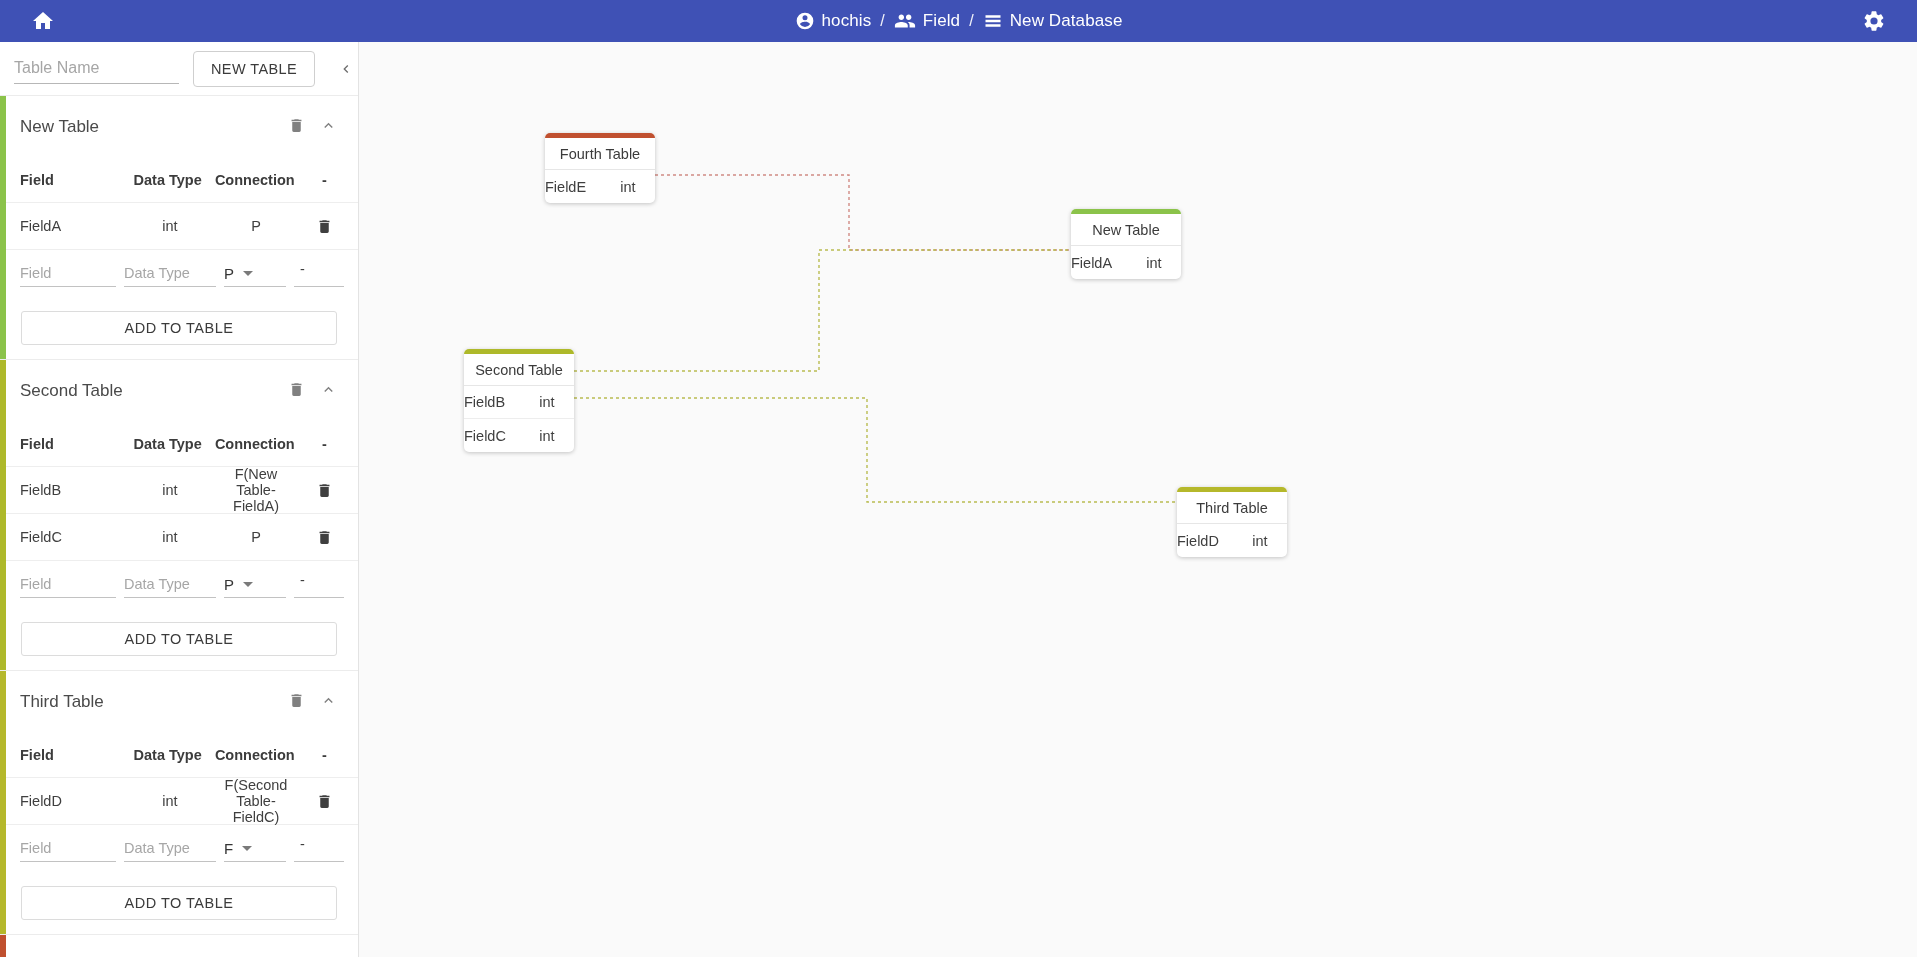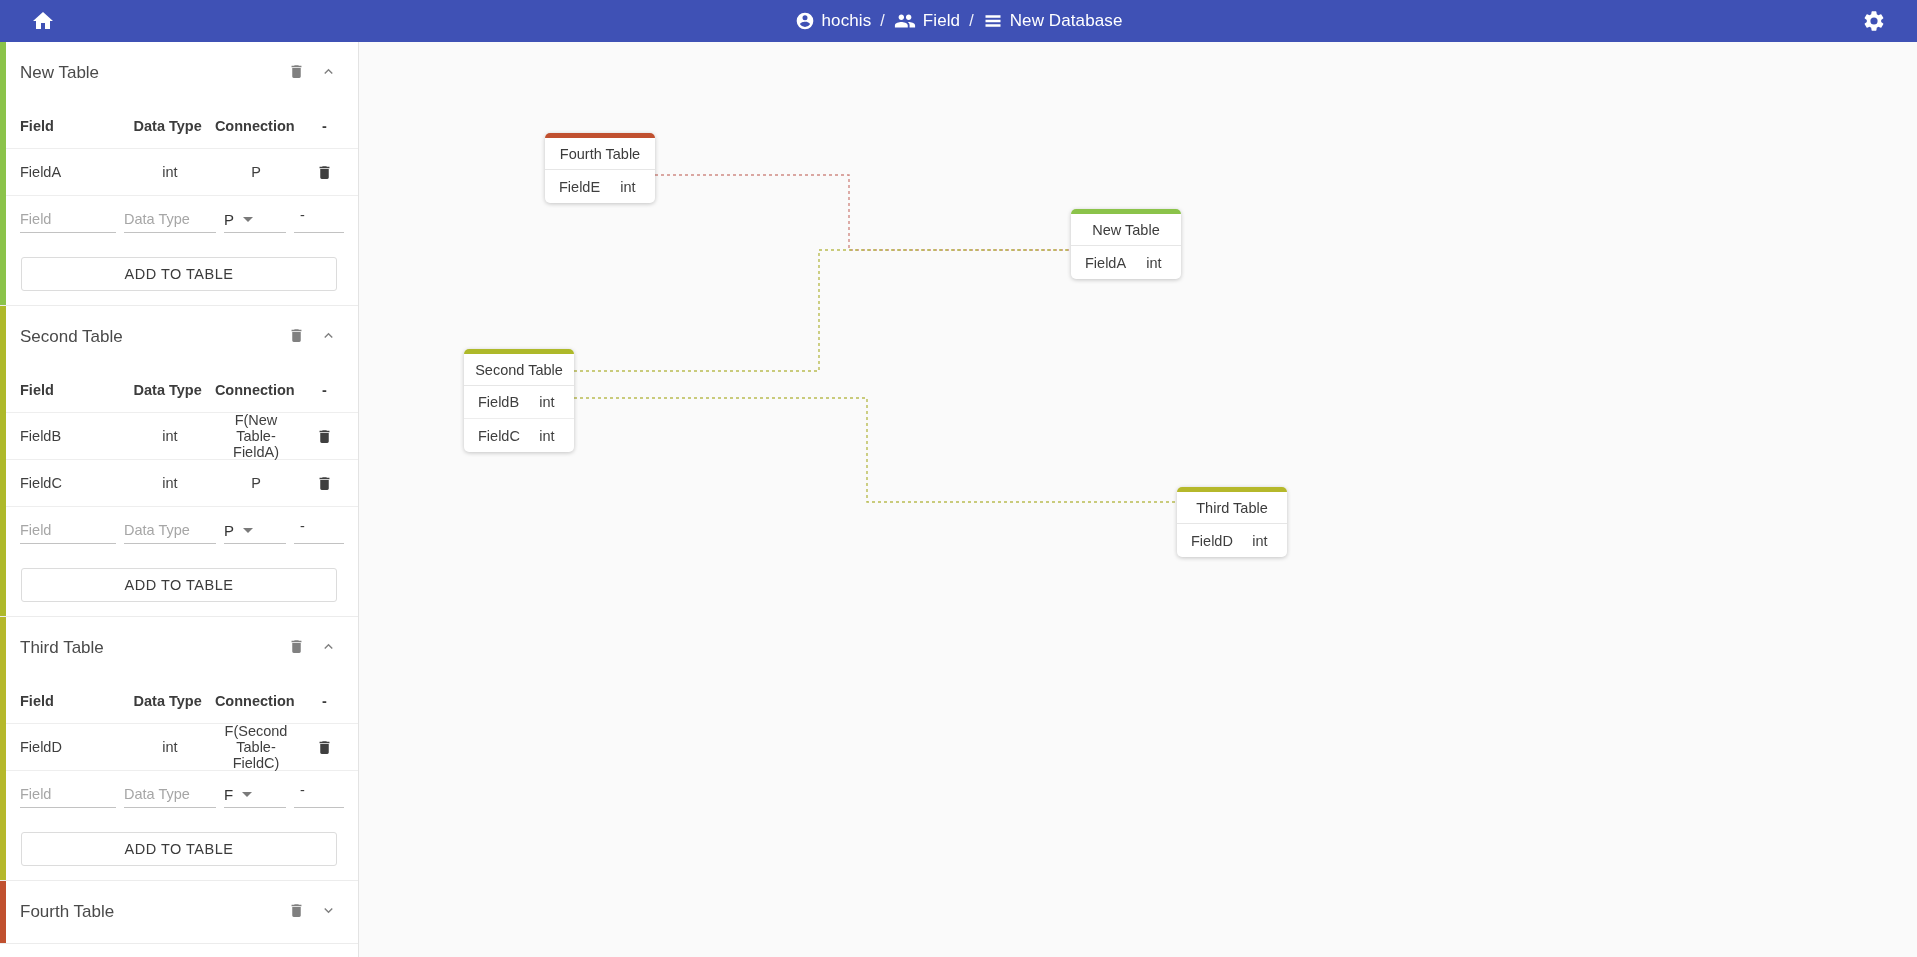--- a/index.html
+++ b/index.html
@@ -150,21 +150,21 @@
     height: 32px; display: flex; align-items: center; justify-content: center;
     font-size: 14.5px; color: #3b3b3b;
     border-bottom: 1px solid #e6e6e6;
   }
   .node-row {
     height: 33px; display: flex; align-items: center;
     font-size: 14.5px; color: #3f3f3f;
     border-bottom: 1px solid #ededed;
   }
   .node-row:last-child { border-bottom: none; }
-  .nr-name { padding-left: 14px; width: 62px; }
+  .nr-name { padding-left: 0; width: 62px; }
   .nr-type { flex: 1; text-align: center; padding-right: 6px; }
 </style>
 </head>
 <body>
 
 <div id="app">
 
   <div class="appbar">
     <div class="appbar-left">
       <span class="ic">
@@ -206,20 +206,31 @@
     <div class="appbar-right">
       <span class="ic">
         <svg width="24" height="24" viewBox="0 0 24 24">
             <path d="M19.14 12.94a7.07 7.07 0 000-1.88l2.03-1.58a.5.5 0 00.12-.64l-1.92-3.32a.5.5 0 00-.6-.22l-2.39.96a7.3 7.3 0 00-1.62-.94l-.36-2.54a.5.5 0 00-.5-.42h-3.84a.5.5 0 00-.5.42l-.36 2.54c-.58.24-1.12.55-1.62.94l-2.39-.96a.5.5 0 00-.6.22L2.67 8.84a.5.5 0 00.12.64l2.03 1.58a7.07 7.07 0 000 1.88l-2.03 1.58a.5.5 0 00-.12.64l1.92 3.32c.12.22.38.3.6.22l2.39-.96c.5.39 1.04.7 1.62.94l.36 2.54c.04.24.25.42.5.42h3.84c.25 0 .46-.18.5-.42l.36-2.54c.58-.24 1.12-.55 1.62-.94l2.39.96c.22.08.48 0 .6-.22l1.92-3.32a.5.5 0 00-.12-.64zM12 15.6A3.6 3.6 0 1112 8.4a3.6 3.6 0 010 7.2z"></path>
           </svg>
       </span>
     </div>
   </div>
 
   <div class="sidebar">
+    <div class="sidebar-top">
+      <input class="tablename-input" type="text" placeholder="Table Name" style="">
+      <button class="btn-newtable">NEW TABLE</button>
+      <button class="btn-collapse-panel">
+        <span class="ic">
+          <svg width="16" height="16" viewBox="0 0 24 24">
+              <path d="M15.4 7.4L14 6l-6 6 6 6 1.4-1.4-4.6-4.6z"></path>
+            </svg>
+        </span>
+      </button>
+    </div>
     <div id="table-blocks">
         <div class="tblock">
           <div class="accent" style="background:#8bc34a"></div>
           <div class="tblock-head">
             <span class="tblock-title">New Table</span>
             <button class="icon-btn">
               <span><svg width="17" height="17" viewBox="0 0 24 24" fill="currentColor">
                   <path d="M6 19a2 2 0 002 2h8a2 2 0 002-2V7H6v12zM19 4h-3.5l-1-1h-5l-1 1H5v2h14V4z"></path>
                 </svg></span>
             </button>

